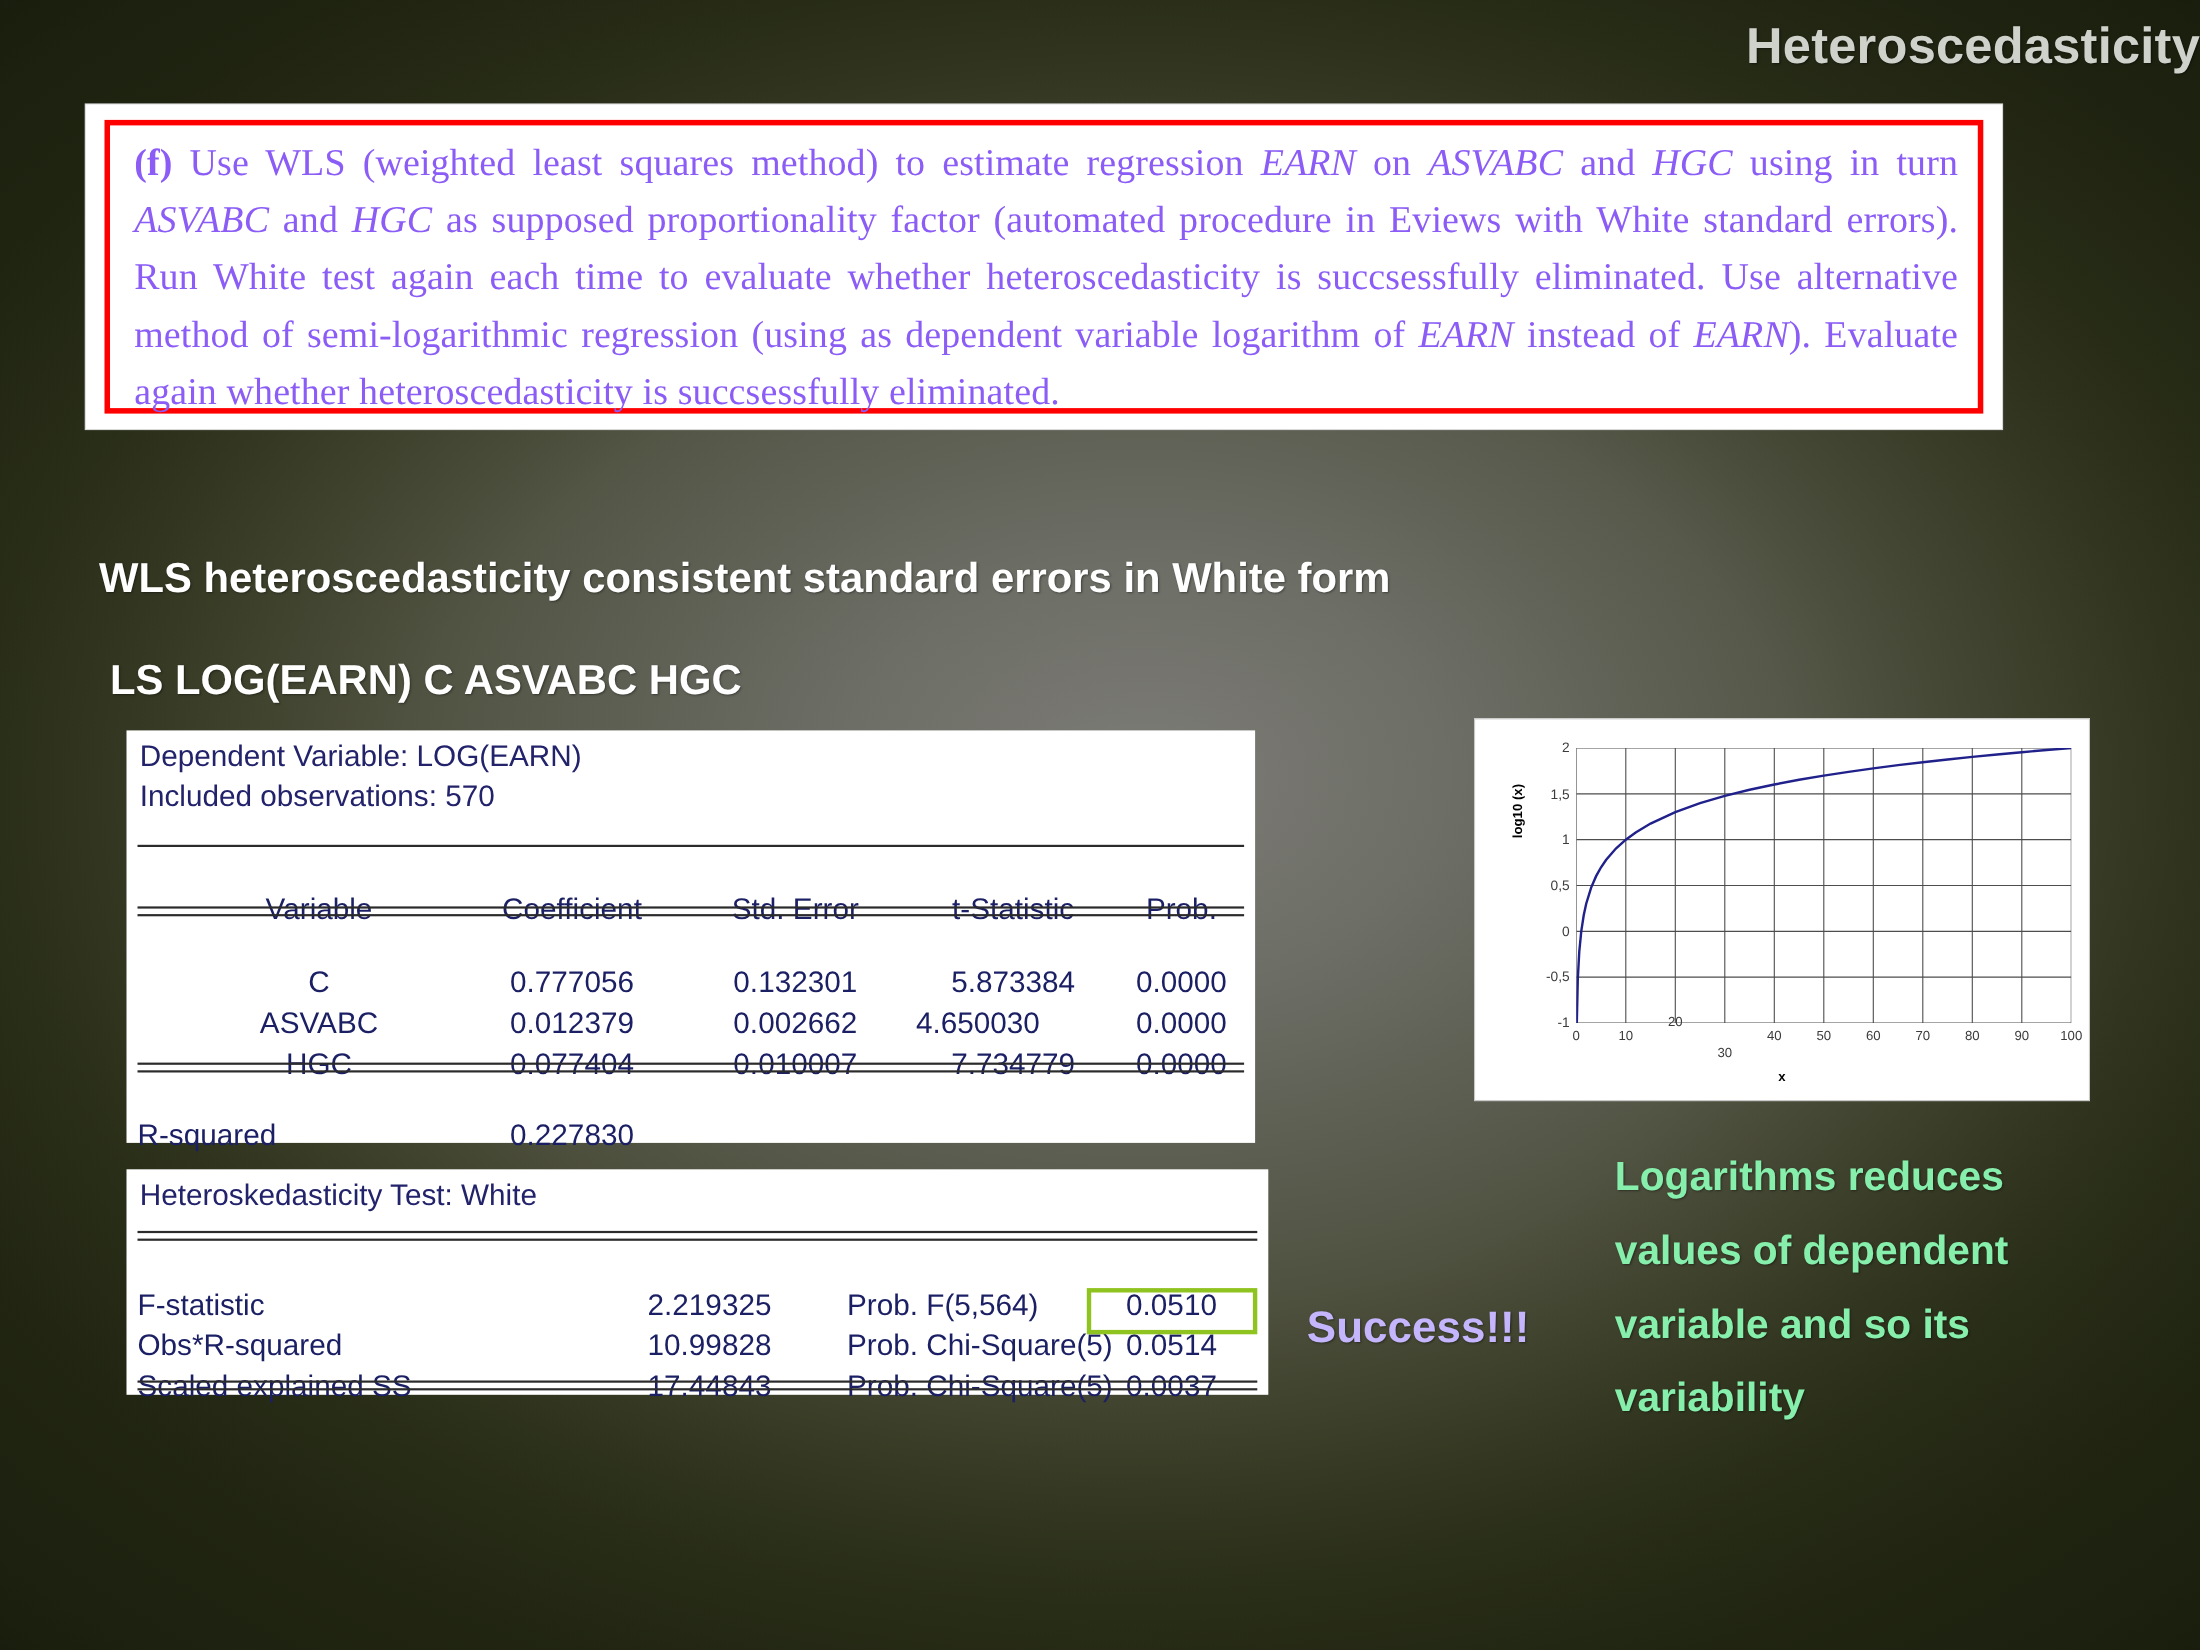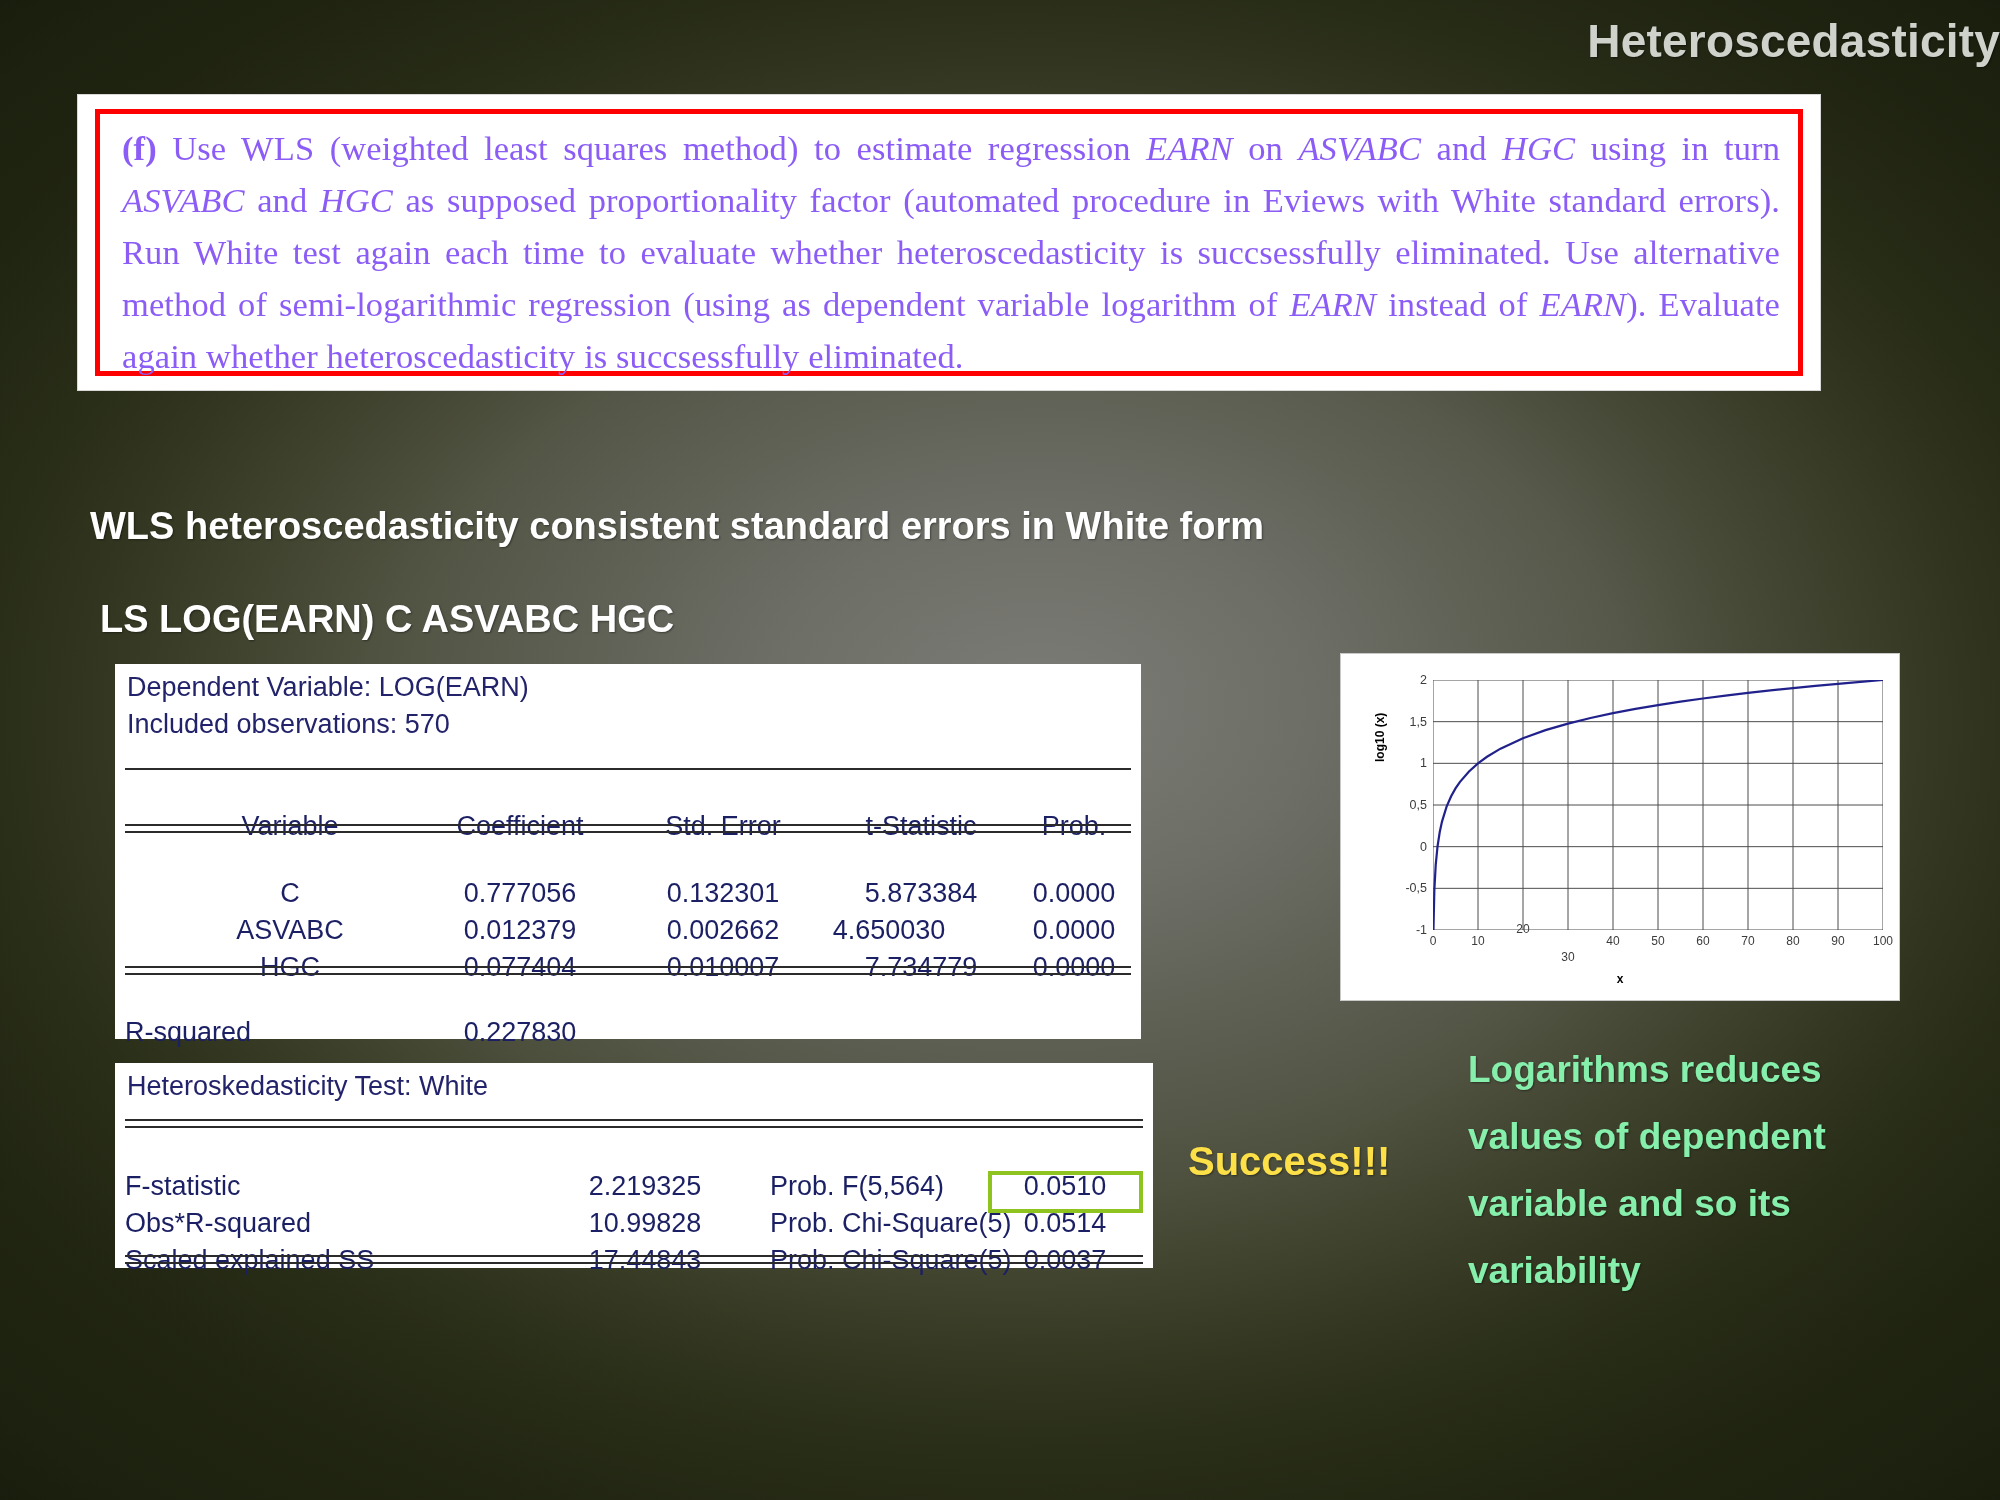--- a/index.html
+++ b/index.html
@@ -82,22 +82,22 @@
   }
   .cell.r{text-align:center;}
   .cell.c{text-align:center;}
 
   .hl-box{
     position:absolute;border:4px solid #8fc31f;box-sizing:border-box;
   }
 
   
   .success{
-    position:absolute;left:1188px;top:1139px;
-    font-size:40px;font-weight:bold;color:#fde047;
+    position:absolute;left:1188px;top:1185px;
+    font-size:40px;font-weight:bold;color:#c4b5fd;
     text-shadow:1px 1px 2px rgba(0,0,0,.4);
   }
 
   
   .commentary{
     position:absolute;left:1468px;top:1036px;width:440px;
     font-size:37px;font-weight:bold;color:#86efac;line-height:67px;
     text-shadow:1px 1px 2px rgba(0,0,0,.4);
   }
 

